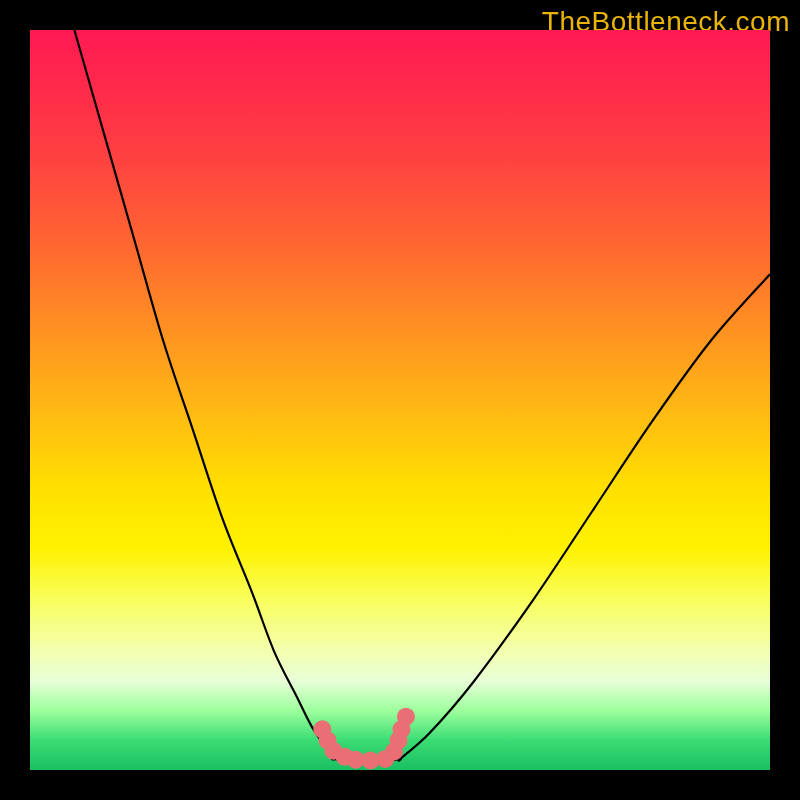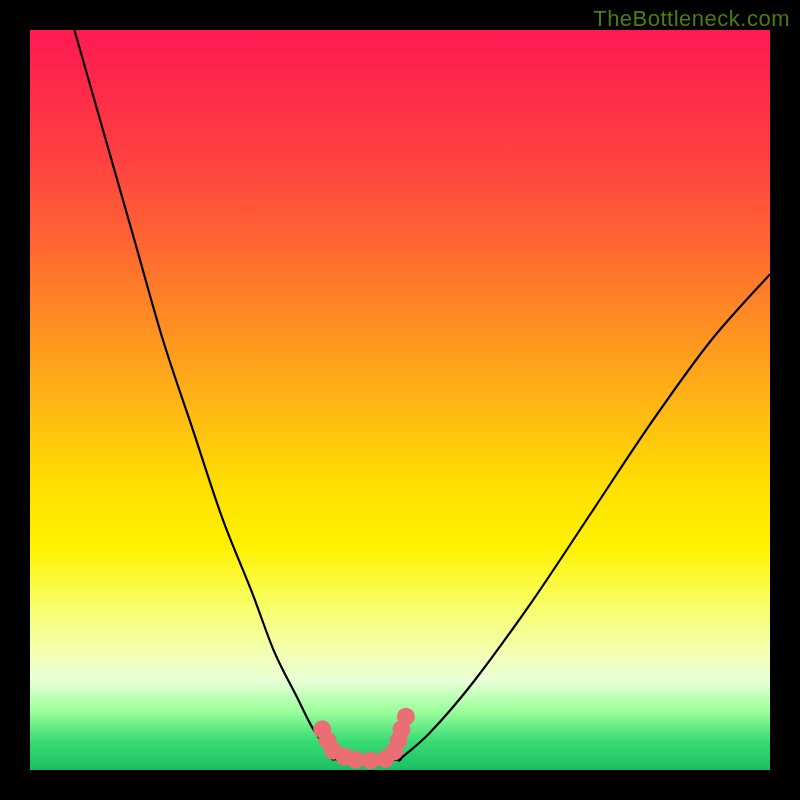--- a/index.html
+++ b/index.html
@@ -37,22 +37,22 @@
       #e8ffd8 88%,
       #9cff9c 92%,
       #3bdc74 96%,
       #1abf62 100%
     );
   }
   .watermark {
     position: absolute;
     top: 6px;
     right: 10px;
-    color: #4d7c0f;
-    font-size: 22px;
+    color: #eab308;
+    font-size: 28px;
     font-weight: 500;
     letter-spacing: 0.5px;
     user-select: none;
     text-align: right;
   }
   svg.curve {
     position: absolute;
     left: 0;
     top: 0;
     width: 740px;

